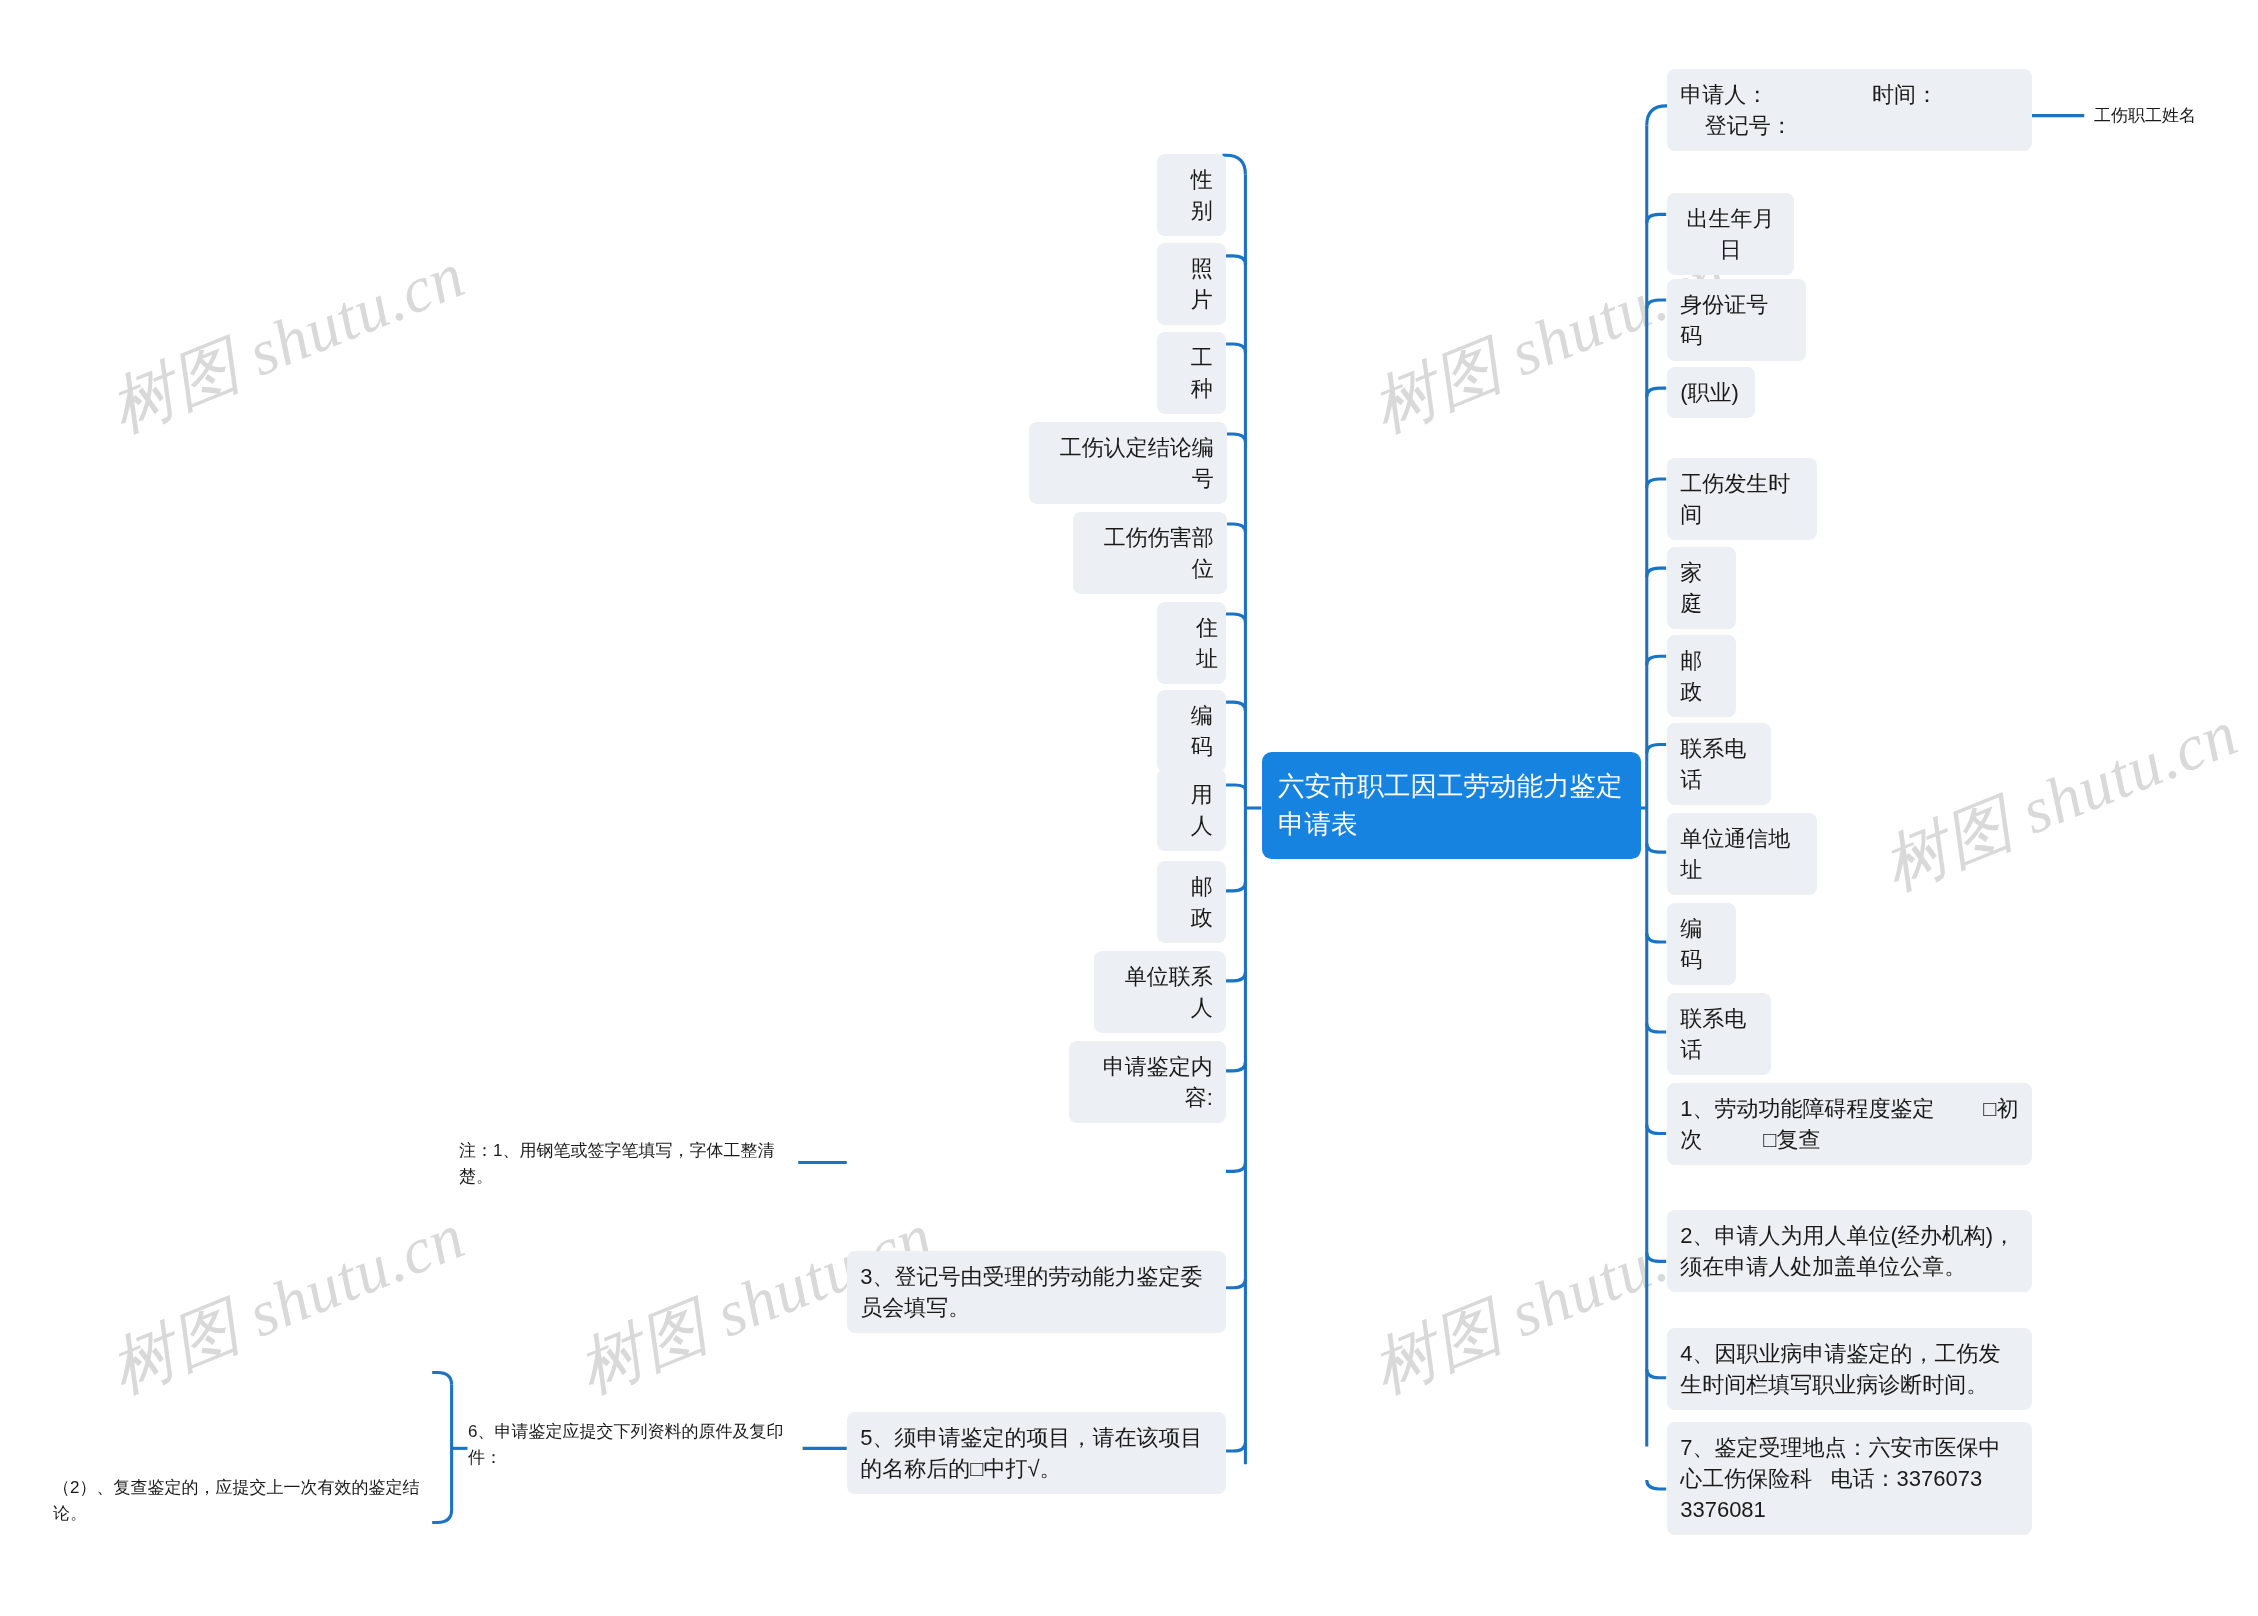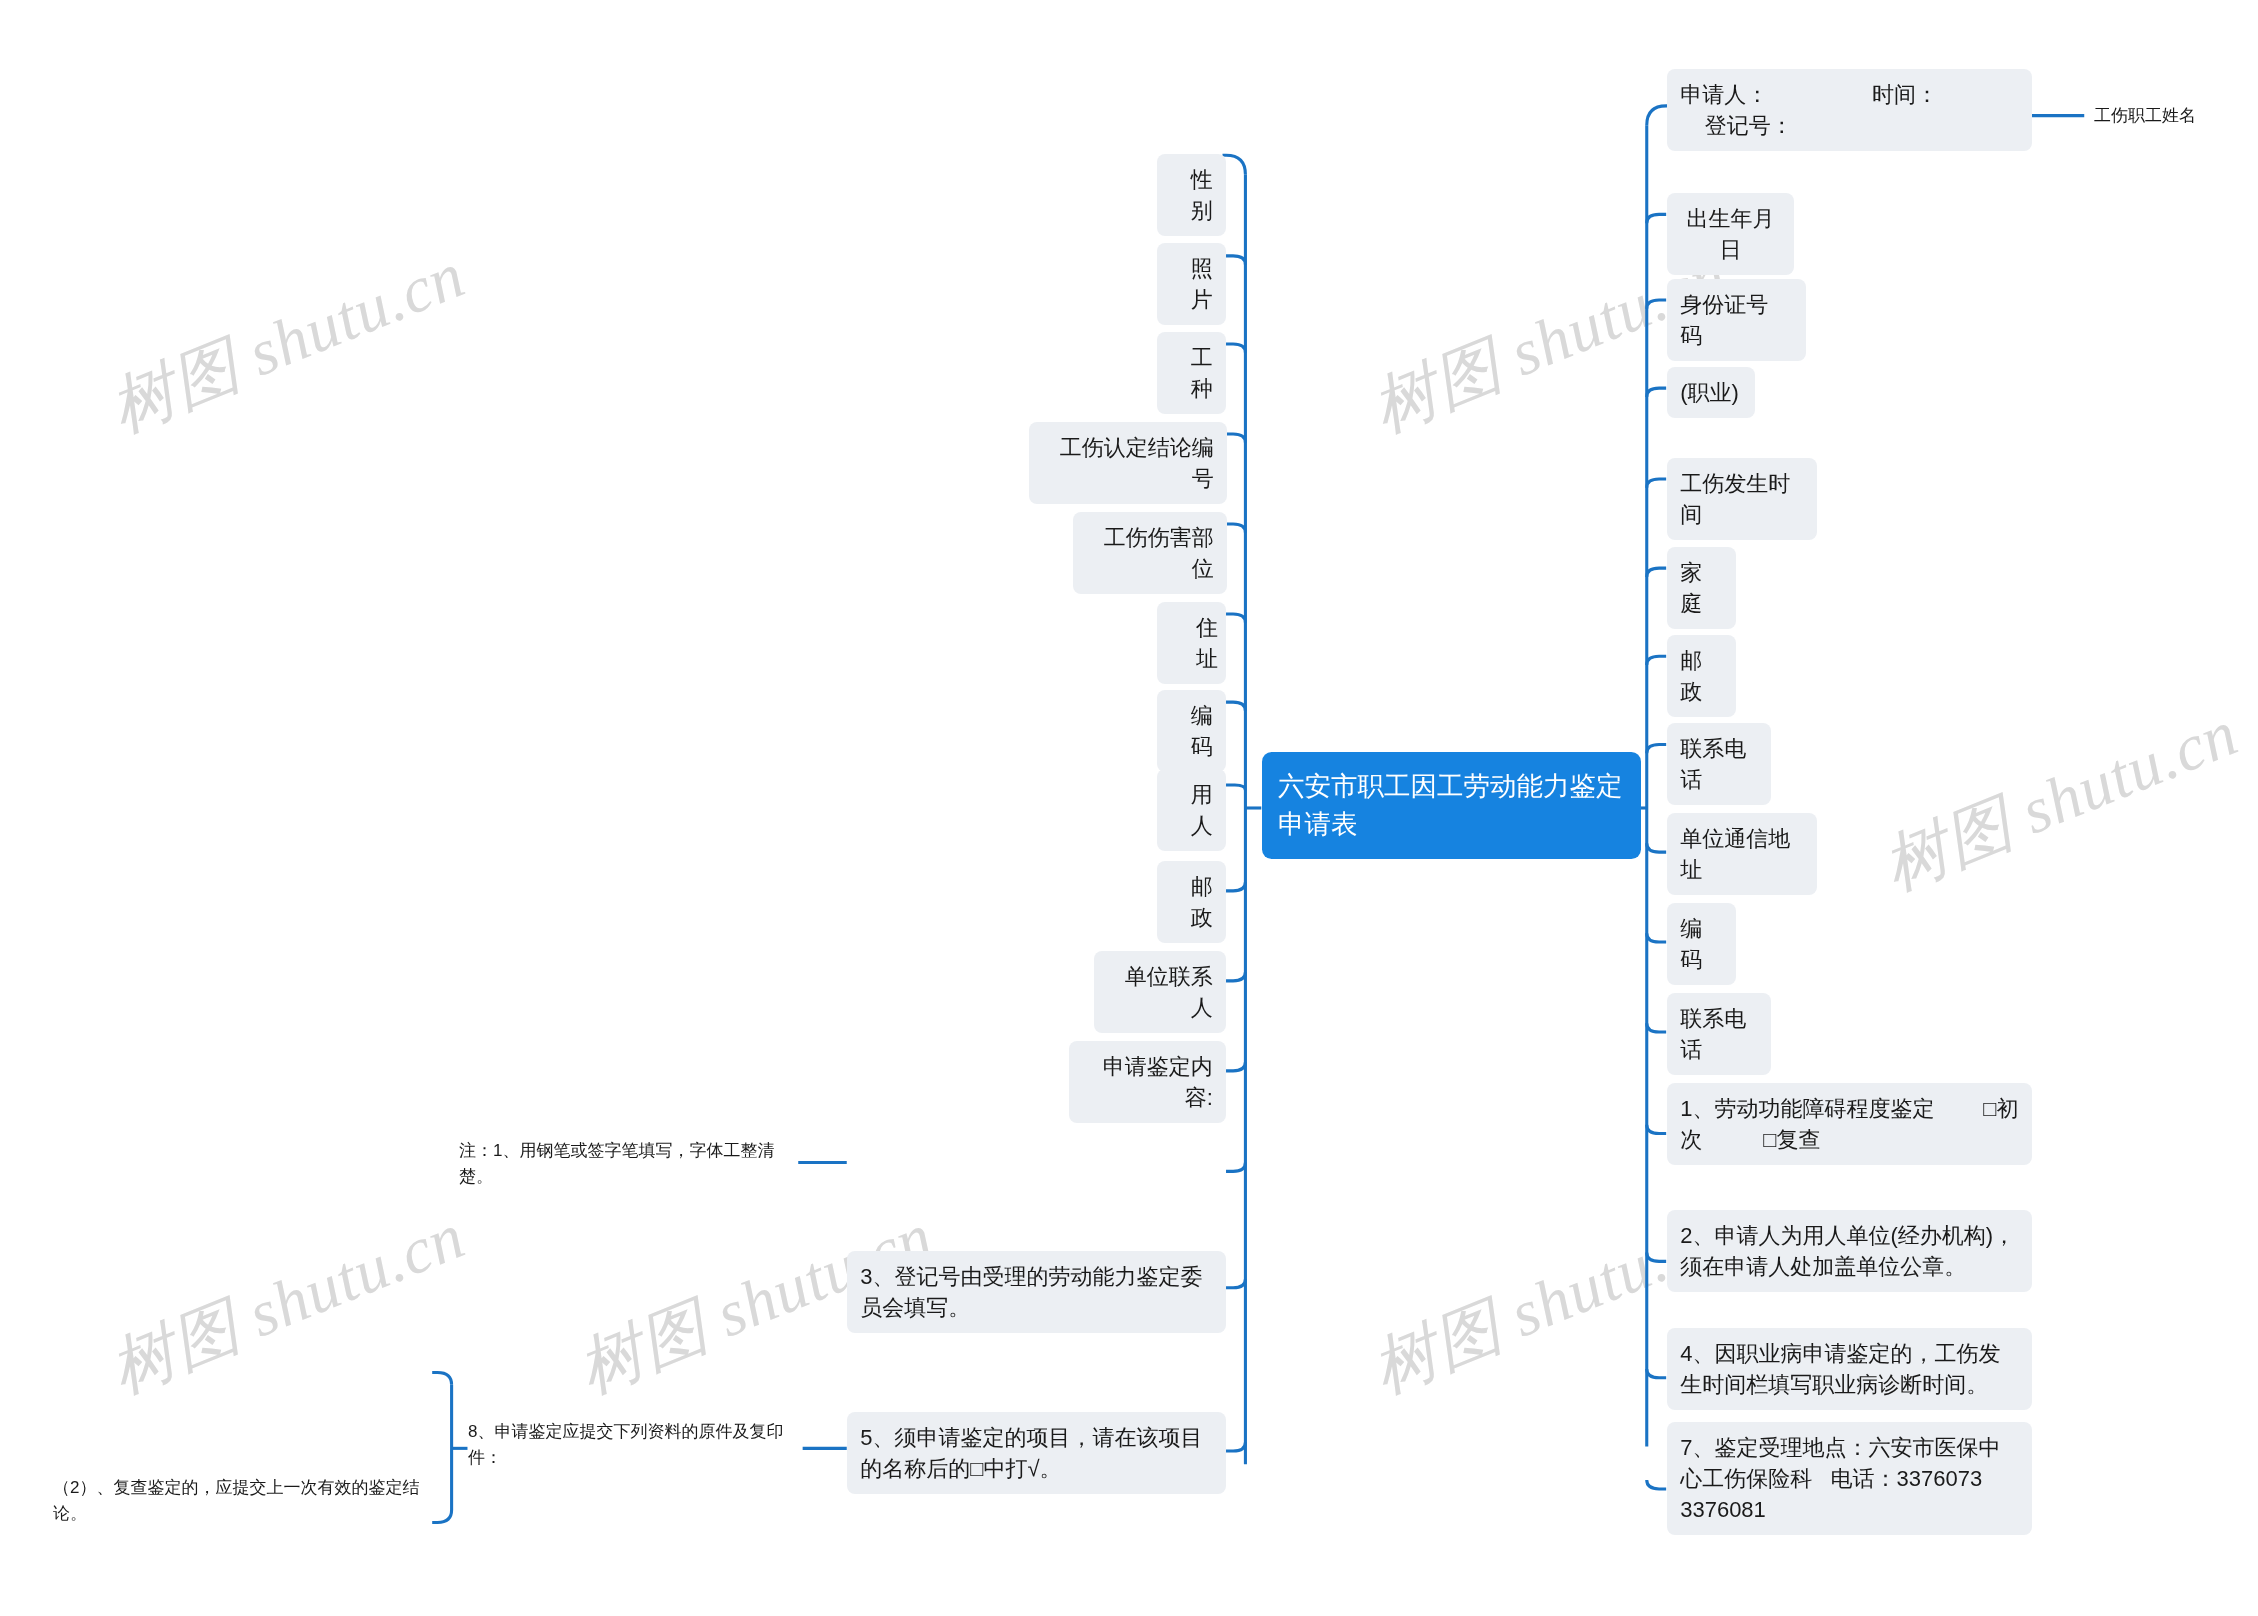--- a/index.html
+++ b/index.html
@@ -192,19 +192,19 @@
 
   <div class="node right-align" style="left:1094px; top:951px; width:132px;">单位联系人</div>
 
   <div class="node right-align" style="left:1069px; top:1041px; width:157px;">申请鉴定内容:</div>
 
   <div class="node small" style="left:459px; top:1138px; width:344px; background:transparent; padding:0;">注：1、用钢笔或签字笔填写，字体工整清楚。</div>
 
   <div class="node" style="left:847px; top:1251px; width:379px;">3、登记号由受理的劳动能力鉴定委员会填写。</div>
 
   <div class="node" style="left:847px; top:1412px; width:379px;">5、须申请鉴定的项目，请在该项目的名称后的□中打√。</div>
-  <div class="node small" style="left:468px; top:1419px; width:344px; background:transparent; padding:0;">8、申请鉴定应提交下列资料的原件及复印件：</div>
+  <div class="node small" style="left:468px; top:1419px; width:344px; background:transparent; padding:0;">6、申请鉴定应提交下列资料的原件及复印件：</div>
 
 
   <div class="node small" style="left:53px; top:1475px; width:379px; background:transparent; padding:0;">（2）、复查鉴定的，应提交上一次有效的鉴定结论。</div>
 
 </div>
 
 
 </body></html>

